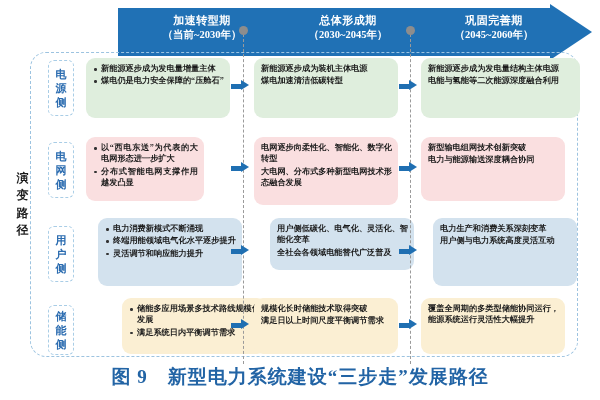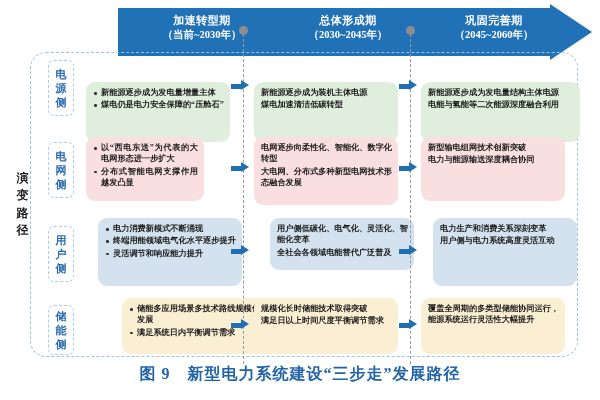--- a/index.html
+++ b/index.html
@@ -53,35 +53,35 @@
   .box{position:absolute;border-radius:9px;box-sizing:border-box;
     padding:5px 6px 5px 7px;overflow:hidden;}
   .box ul{margin:0;padding:0;list-style:none;}
   .box li{position:relative;padding-left:8px;margin:0 0 1px 0;
     font-size:8.2px;line-height:1.38;color:#1a1a1a;font-weight:bold;
     text-align:justify;}
   .box li.nobul{padding-left:0;}
   .box li.bul::before{content:"";position:absolute;left:1px;top:5px;
     width:2.6px;height:2.6px;border-radius:50%;background:#333;}
 
-  .c-green{background:#dfeedd;margin-top:24px;}
+  .c-green{background:#dfeedd;}
   .c-pink{background:#fadfe0;}
   .c-blue{background:#d3e2ee;margin-left:12px;}
   .c-yellow{background:#fbefd3;}
 
   
   .conn{position:absolute;z-index:6;}
   .conn .shaft{position:absolute;left:0;top:3px;width:11px;height:5px;background:#1f6fb2;}
   .conn .head{position:absolute;left:10px;top:-1px;width:0;height:0;
     border-top:5.5px solid transparent;border-bottom:5.5px solid transparent;
     border-left:8px solid #1f6fb2;}
 
   
   .caption{position:absolute;left:0;top:364px;width:600px;text-align:center;
-    color:#2264a5;font-size:16px;font-weight:bold;letter-spacing:1px;}
+    color:#2264a5;font-size:19px;font-weight:bold;letter-spacing:1px;}
 </style>
 </head>
 <body>
 
 <div id="stage">
 
   <div class="arrow-wrap">
     <div class="arrow-body"></div>
     <div class="arrow-head"></div>
 

